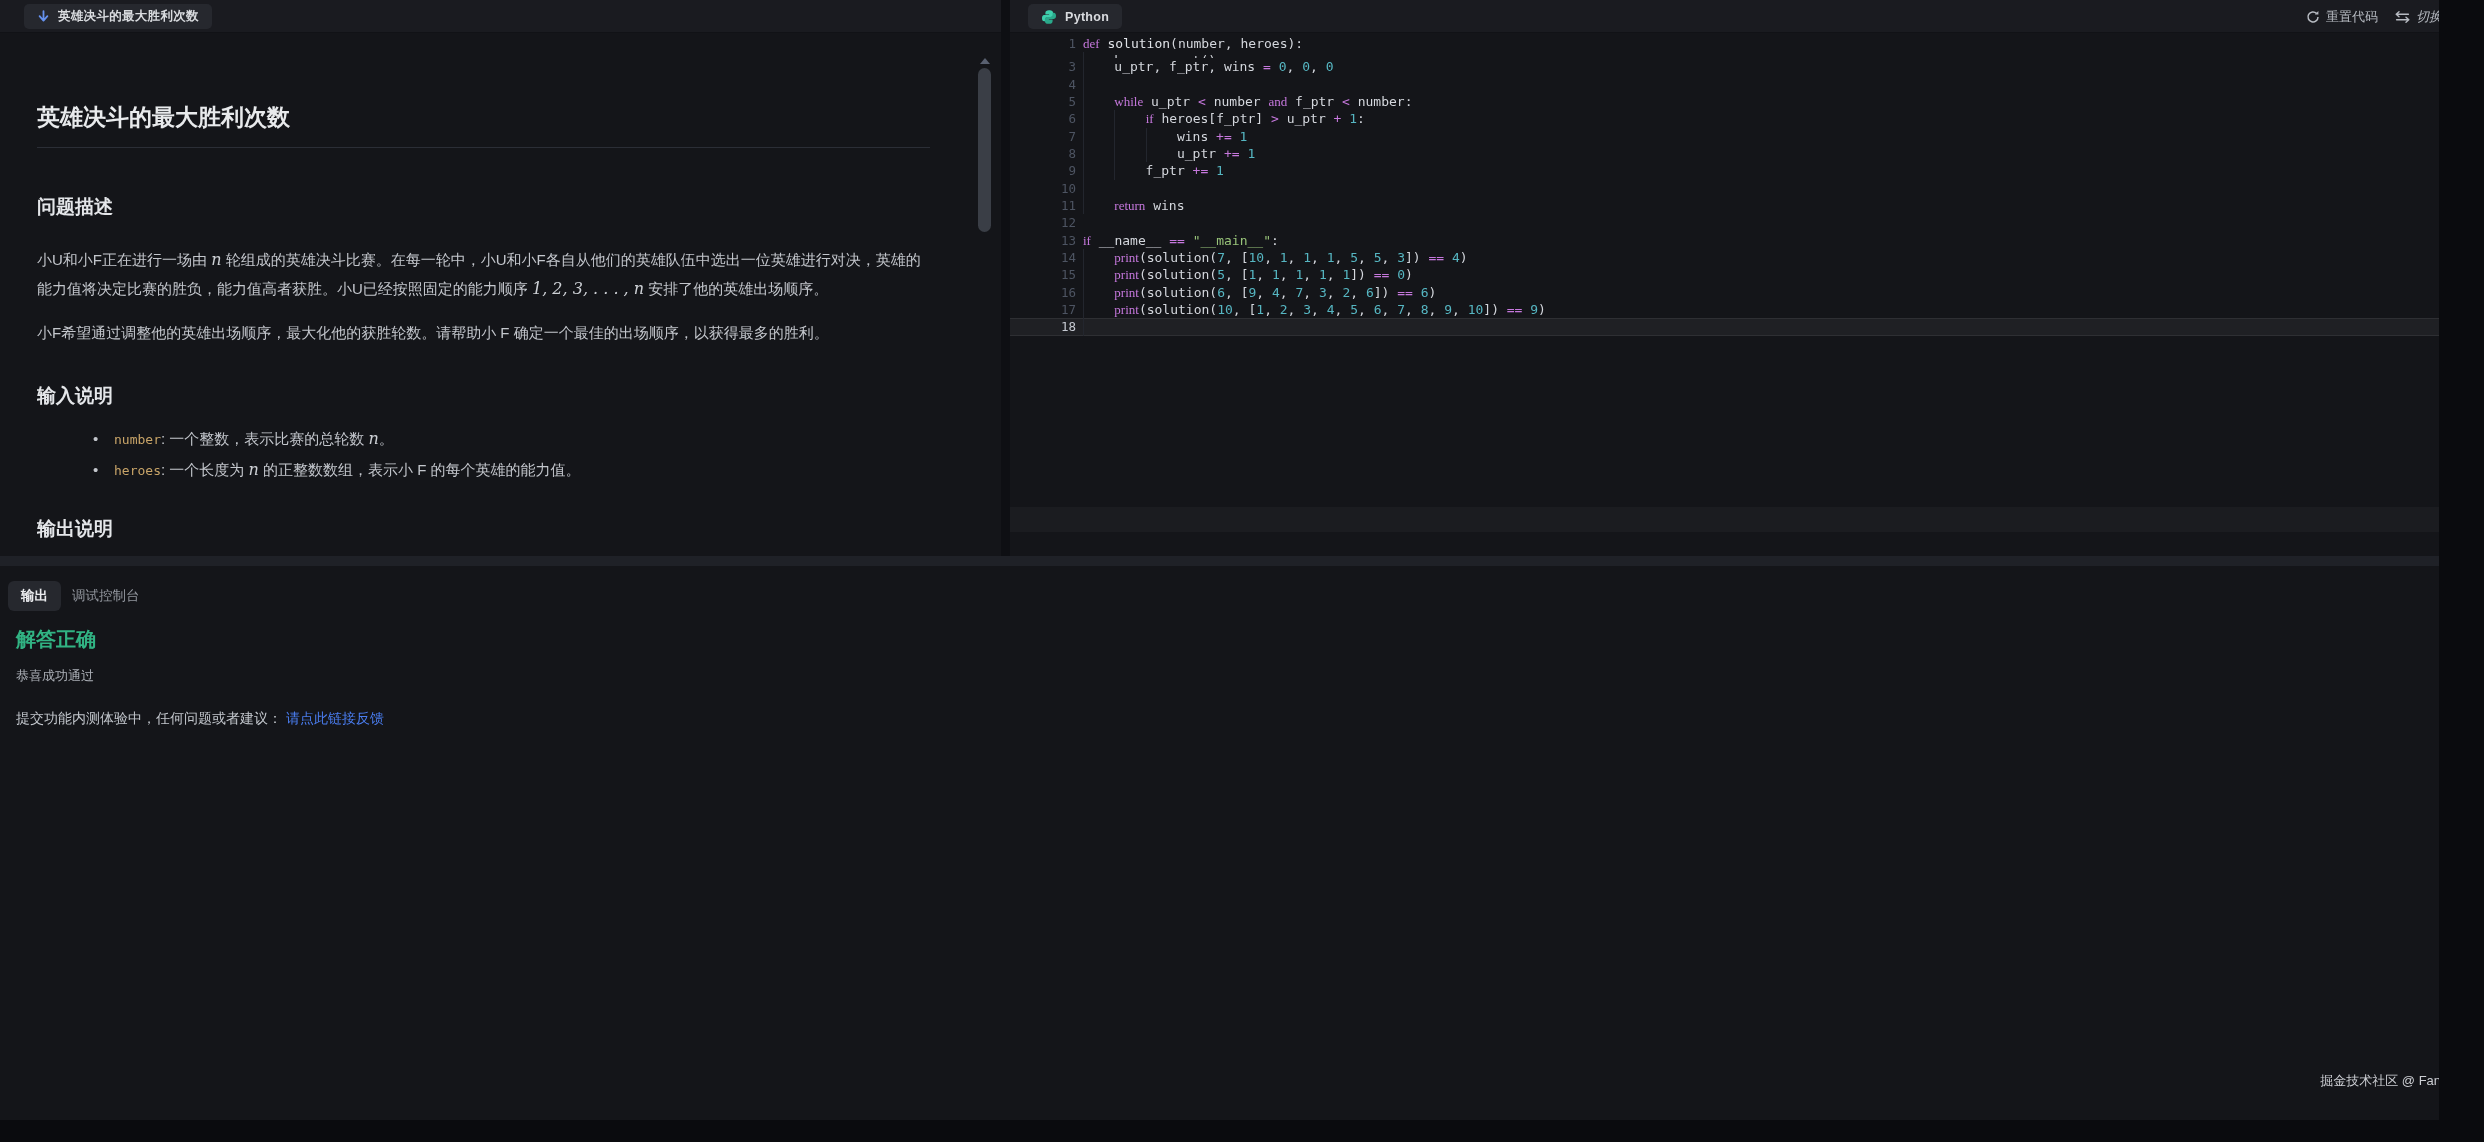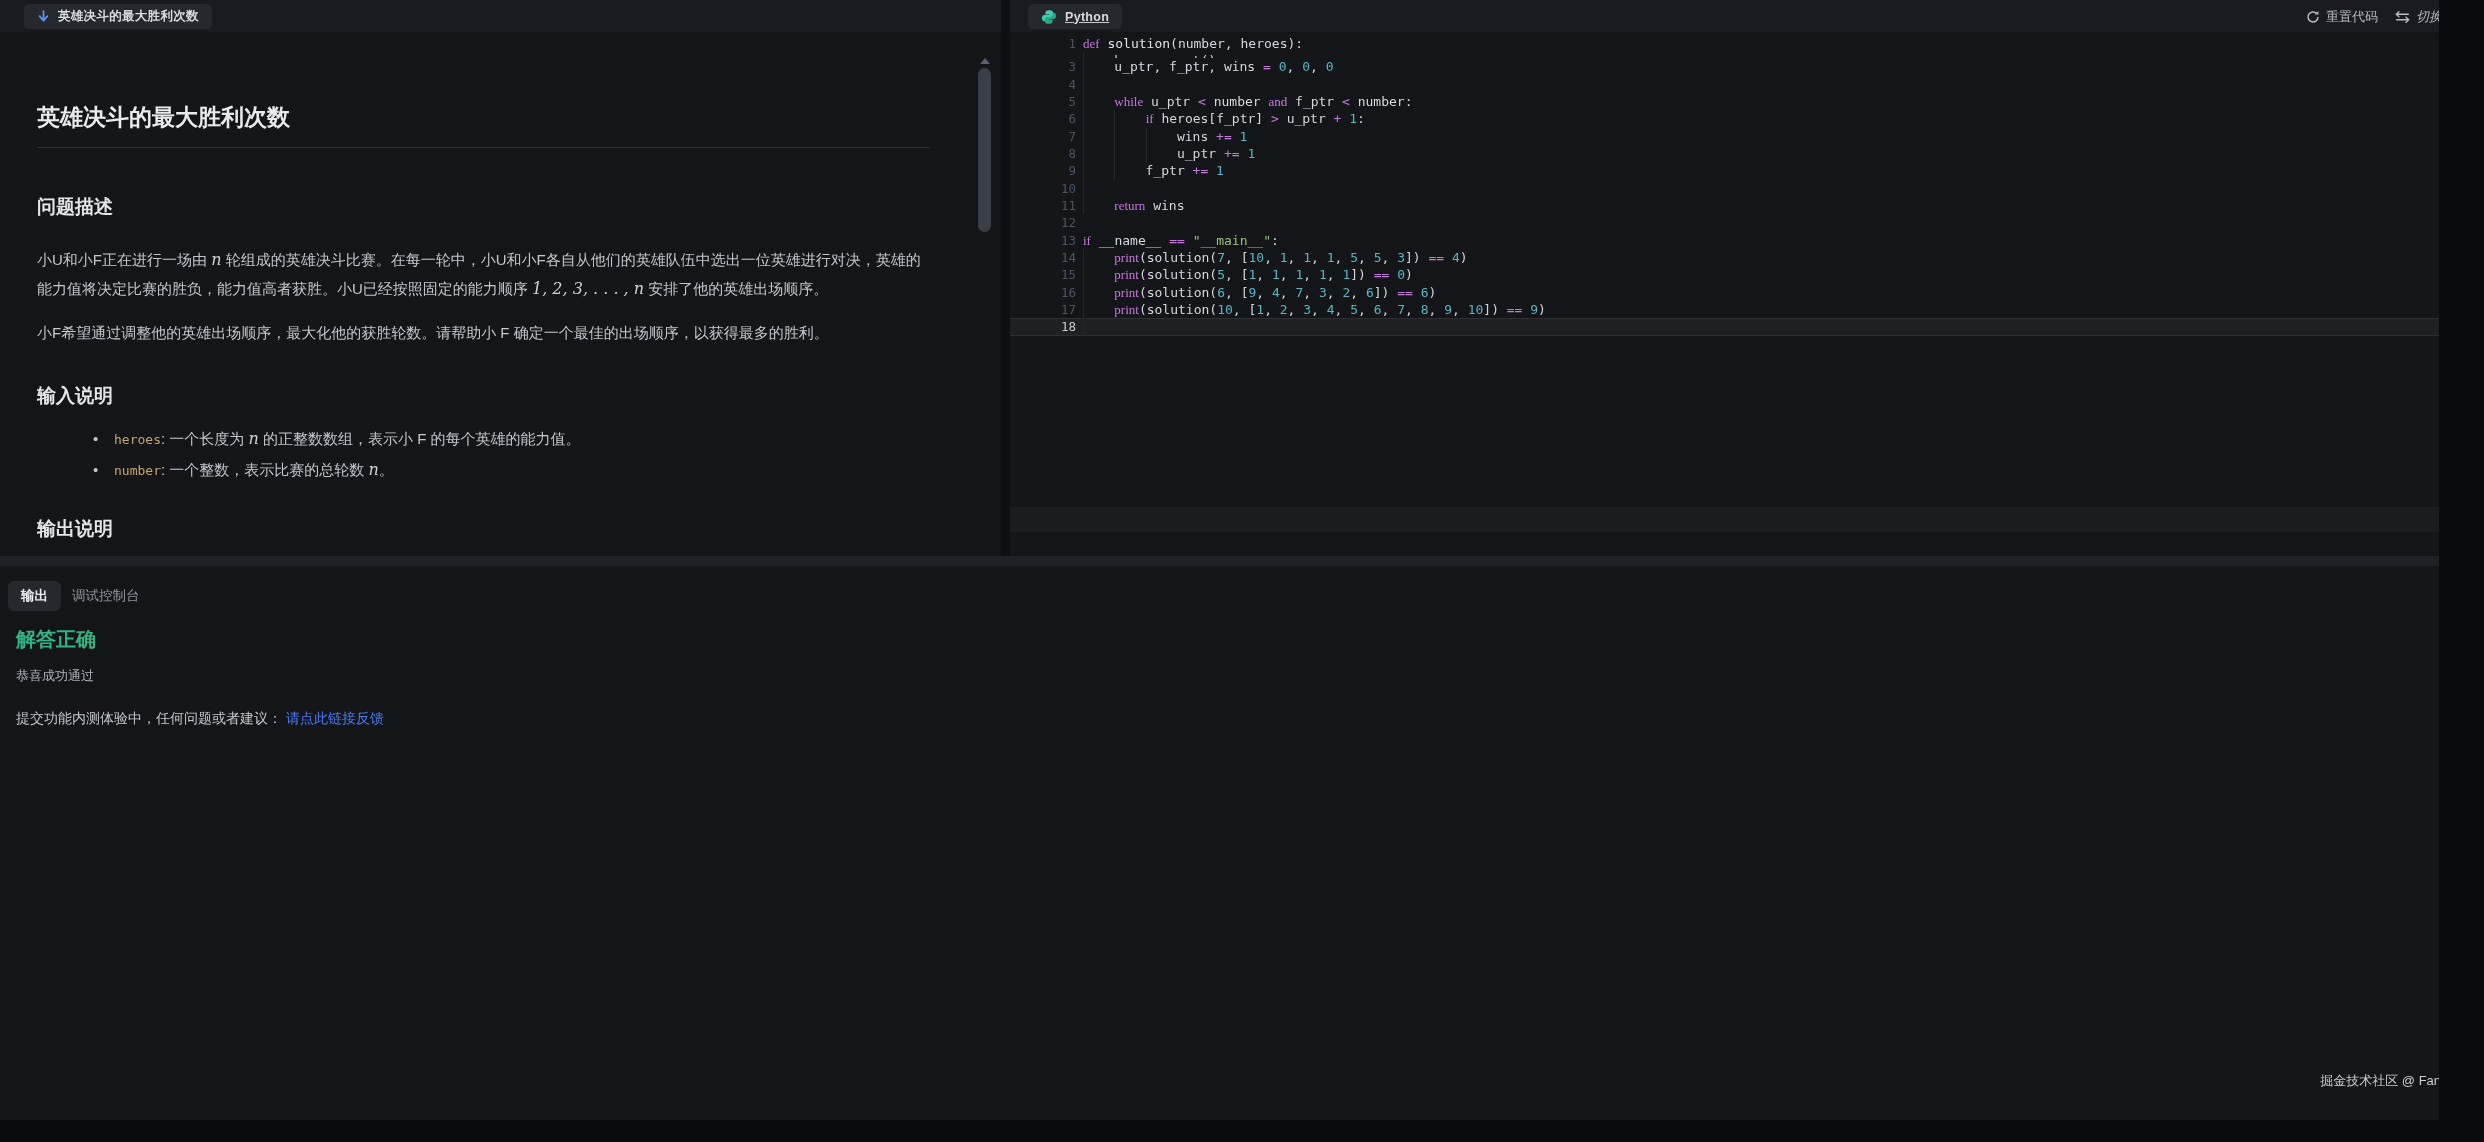--- a/index.html
+++ b/index.html
@@ -89,34 +89,34 @@
   </div>
 
   <div class="problem-content">
     <h1>英雄决斗的最大胜利次数</h1>
     <hr>
     <h2>问题描述</h2>
     <p class="p1"><span>小U和小F正在进行一场由 </span><span class="math">n</span><span> 轮组成的英雄决斗比赛。在每一轮中，小U和小F各自从他们的英雄队伍中选出一位英雄进行对决，英雄的能力值将决定比赛的胜负，能力值高者获胜。小U已经按照固定的能力顺序 </span><span class="math">1, 2, 3, . . . , n</span><span> 安排了他的英雄出场顺序。</span></p>
     <p class="p2">小F希望通过调整他的英雄出场顺序，最大化他的获胜轮数。请帮助小 F 确定一个最佳的出场顺序，以获得最多的胜利。</p>
     <h2 class="h2-input">输入说明</h2>
     <ul>
+      <li><span class="inline-code">number</span><span>: 一个整数，表示比赛的总轮数 </span><span class="math">n</span><span>。</span></li>
       <li><span class="inline-code">heroes</span><span>: 一个长度为 </span><span class="math">n</span><span> 的正整数数组，表示小 F 的每个英雄的能力值。</span></li>
-      <li><span class="inline-code">number</span><span>: 一个整数，表示比赛的总轮数 </span><span class="math">n</span><span>。</span></li>
     </ul>
     <h2 class="h2-clipped">输出说明</h2>
   </div>
 
   <div class="v-scroll-arrow"></div>
   <div class="v-scroll-thumb"></div>
 
   <div class="panel-divider"></div>
 
   <div class="editor-panel">
     <div class="panel-header hdr-right" style="left:0;">
-      <div class="tab-box" style="left:18px;text-decoration:underline;">
+      <div class="tab-box" style="left:18px;">
         <span class="icon">
           <svg width="16" height="16" viewBox="0 0 16 16">
             <path d="M7.9 1.2c-2.3 0-3.5.9-3.5 2.6v1.7h3.7v.6H3.2c-1.6 0-2.2 1.4-2.2 3.1s.6 3.1 2.2 3.1h1.2v-2c0-1.3 1.1-2.3 2.4-2.3h3.3c1.1 0 2-.9 2-2V3.8c0-1.7-1.4-2.6-3.2-2.6z" fill="#3ecfac"></path>
             <path d="M8.1 14.8c2.3 0 3.5-.9 3.5-2.6v-1.7H7.9v-.6h4.9c1.6 0 2.2-1.4 2.2-3.1s-.6-3.1-2.2-3.1h-1.2v2c0 1.3-1.1 2.3-2.4 2.3H5.9c-1.1 0-2 .9-2 2v2.2c0 1.7 1.4 2.6 3.2 2.6z" fill="#2aa98b"></path>
           </svg>
         </span>
         <span class="tab-label">Python</span>
       </div>
       <div class="hdr-actions" style="right:106px;">
         <span class="icon">

